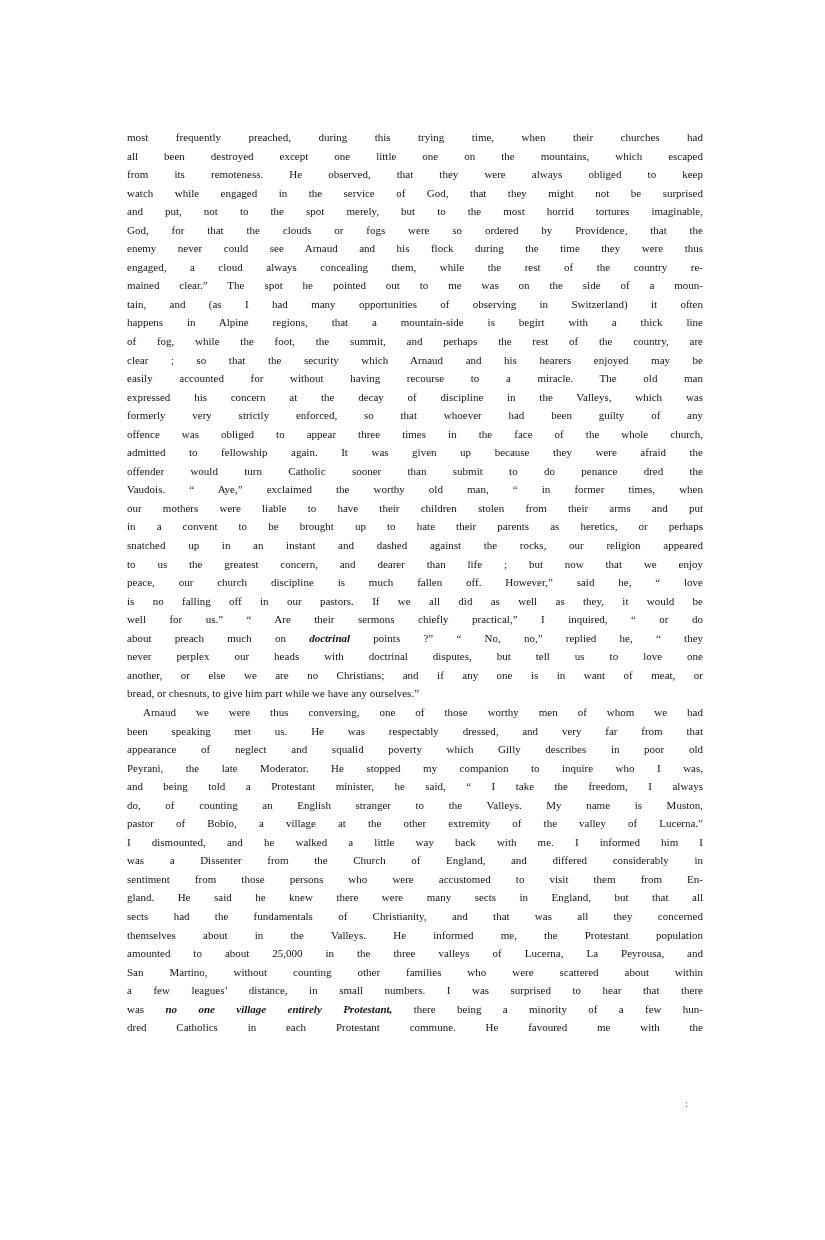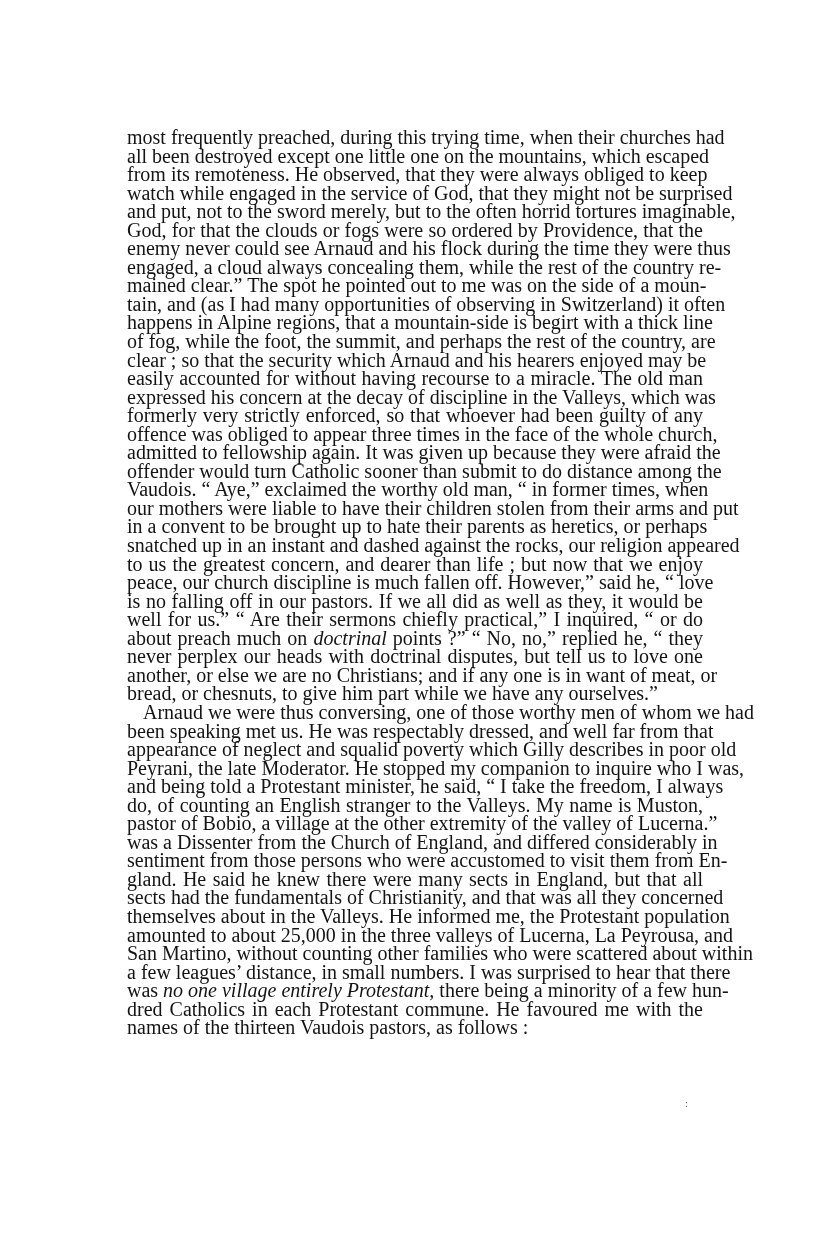--- a/index.html
+++ b/index.html
@@ -12,39 +12,40 @@
       height: 1240px;
       position: relative;
       overflow: hidden;
     }
     .page {
       position: absolute;
       left: 127px;
       top: 128px;
       width: 576px;
       font-family: "Liberation Serif", "DejaVu Serif", serif;
-      font-size: 20px;
+      font-size: 11px;
       line-height: 18.55px;
       color: #141414;
     }
     .line {
       display: block;
       white-space: nowrap;
       text-align: justify;
       text-align-last: justify;
       height: 18.55px;
     }
     .line.last {
       text-align-last: left;
     }
     .line.indent {
       padding-left: 16px;
     }
     .line i {
       font-style: italic;
+      font-weight: bold;
     }
     .speck {
       position: absolute;
       left: 685px;
       top: 1098px;
       width: 2px;
       height: 4px;
       font-family: "Liberation Serif", serif;
       font-size: 10px;
       color: #555;
@@ -52,67 +53,67 @@
   </style>
 </head>
 <body>
 
 <div class="page">
   <div id="para1">
       <span class="line">most frequently preached, during this trying time, when their churches had</span>
       <span class="line">all been destroyed except one little one on the mountains, which escaped</span>
       <span class="line">from its remoteness.  He observed, that they were always obliged to keep</span>
       <span class="line">watch while engaged in the service of God, that they might not be surprised</span>
-      <span class="line">and put, not to the sword merely, but to the often horrid tortures imaginable,</span>
+      <span class="line">and put, not to the spot merely, but to the most horrid tortures imaginable,</span>
       <span class="line">God, for that the clouds or fogs were so ordered by Providence, that the</span>
       <span class="line">enemy never could see Arnaud and his flock during the time they were thus</span>
       <span class="line">engaged, a cloud always concealing them, while the rest of the country re-</span>
       <span class="line">mained clear.”  The spot he pointed out to me was on the side of a moun-</span>
       <span class="line">tain, and (as I had many opportunities of observing in Switzerland) it often</span>
       <span class="line">happens in Alpine regions, that a mountain-side is begirt with a thick line</span>
       <span class="line">of fog, while the foot, the summit, and perhaps the rest of the country, are</span>
       <span class="line">clear ; so that the security which Arnaud and his hearers enjoyed may be</span>
       <span class="line">easily accounted for without having recourse to a miracle.  The old man</span>
       <span class="line">expressed his concern at the decay of discipline in the Valleys, which was</span>
       <span class="line">formerly very strictly enforced, so that whoever had been guilty of any</span>
       <span class="line">offence was obliged to appear three times in the face of the whole church,</span>
       <span class="line">admitted to fellowship again.  It was given up because they were afraid the</span>
-      <span class="line">offender would turn Catholic sooner than submit to do distance among the</span>
+      <span class="line">offender would turn Catholic sooner than submit to do penance dred the</span>
       <span class="line">Vaudois.  “ Aye,” exclaimed the worthy old man, “ in former times, when</span>
       <span class="line">our mothers were liable to have their children stolen from their arms and put</span>
       <span class="line">in a convent to be brought up to hate their parents as heretics, or perhaps</span>
       <span class="line">snatched up in an instant and dashed against the rocks, our religion appeared</span>
       <span class="line">to us the greatest concern, and dearer than life ; but now that we enjoy</span>
       <span class="line">peace, our church discipline is much fallen off.  However,” said he, “ love</span>
       <span class="line">is no falling off in our pastors.  If we all did as well as they, it would be</span>
       <span class="line">well for us.”  “ Are their sermons chiefly practical,” I inquired, “ or do</span>
     </div>
   <span class="line"><span>about preach much on </span><i>doctrinal</i><span> points ?”  “ No, no,” replied he, “ they</span></span>
   <div id="para1b">
       <span class="line">never perplex our heads with doctrinal disputes, but tell us to love one</span>
       <span class="line">another, or else we are no Christians; and if any one is in want of meat, or</span>
       <span class="line last">bread, or chesnuts, to give him part while we have any ourselves.”</span>
     </div>
   <div id="para2">
       <span class="line indent">Arnaud we were thus conversing, one of those worthy men of whom we had</span>
-      <span class="line">been speaking met us.  He was respectably dressed, and well far from that</span>
+      <span class="line">been speaking met us.  He was respectably dressed, and very far from that</span>
       <span class="line">appearance of neglect and squalid poverty which Gilly describes in poor old</span>
       <span class="line">Peyrani, the late Moderator.  He stopped my companion to inquire who I was,</span>
       <span class="line">and being told a Protestant minister, he said, “ I take the freedom, I always</span>
       <span class="line">do, of counting an English stranger to the Valleys.  My name is Muston,</span>
       <span class="line">pastor of Bobio, a village at the other extremity of the valley of Lucerna.”</span>
+      <span class="line">I dismounted, and he walked a little way back with me.  I informed him I</span>
       <span class="line">was a Dissenter from the Church of England, and differed considerably in</span>
       <span class="line">sentiment from those persons who were accustomed to visit them from En-</span>
       <span class="line">gland.  He said he knew there were many sects in England, but that all</span>
       <span class="line">sects had the fundamentals of Christianity, and that was all they concerned</span>
       <span class="line">themselves about in the Valleys. He informed me, the Protestant population</span>
       <span class="line">amounted to about 25,000 in the three valleys of Lucerna, La Peyrousa, and</span>
       <span class="line">San Martino, without counting other families who were scattered about within</span>
       <span class="line">a few leagues’ distance, in small numbers.  I was surprised to hear that there</span>
     </div>
   <span class="line"><span>was </span><i>no one village entirely Protestant,</i><span> there being a minority of a few hun-</span></span>
   <div id="para2b">
       <span class="line">dred Catholics in each Protestant commune.  He favoured me with the</span>
-      <span class="line last">names of the thirteen Vaudois pastors, as follows :</span>
     </div>
 </div>
 
 <span class="speck">:</span>
 
 </body></html>

